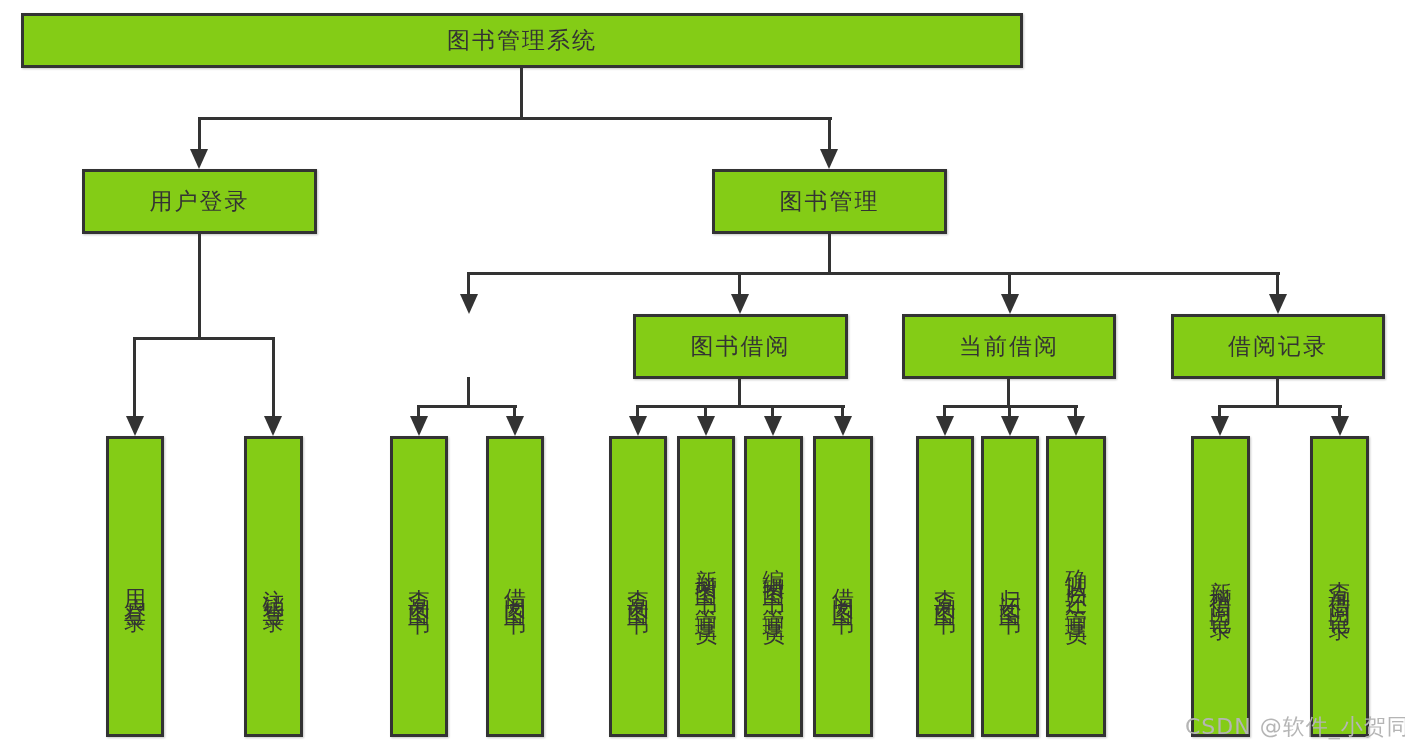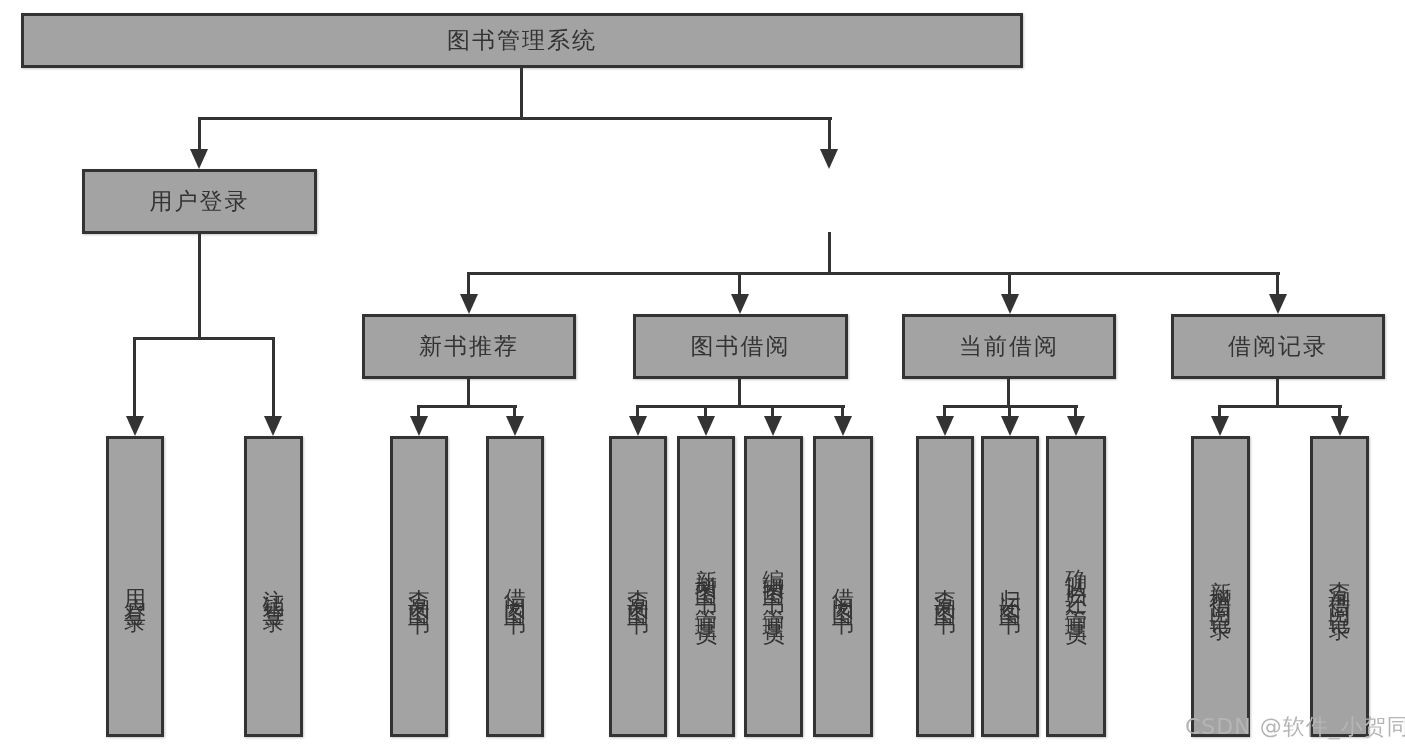--- a/index.html
+++ b/index.html
@@ -8,21 +8,21 @@
     width: 1405px;
     height: 747px;
     background: var(--background, #ffffff);
     font-family: "DejaVu Sans", "Liberation Sans", sans-serif;
     overflow: hidden;
   }
   .node {
     position: absolute;
     box-sizing: border-box;
     border: 3px solid var(--line, #333333);
-    background: #a3a3a3;
+    background: #84cc16;
     display: flex;
     align-items: center;
     justify-content: center;
     color: var(--text, #333333);
     box-shadow: 1px 1px 2px rgba(0,0,0,0.22);
   }
   .node .lbl {
     font-size: 23px;
     letter-spacing: 2px;
     white-space: nowrap;
@@ -71,42 +71,42 @@
   <div class="vline" style="left:520px; top:66px; height:53px;"></div>
   <div class="hline" style="left:198px; top:117px; width:634px;"></div>
   <div class="vline" style="left:198px; top:117px; height:34px;"></div>
   <div class="vline" style="left:828px; top:117px; height:34px;"></div>
   <div class="arrow" style="left:190px; top:149px;"></div>
   <div class="arrow" style="left:820px; top:149px;"></div>
 
   <div class="node" style="left:82px; top:169px; width:235px; height:65px;">
     <span class="lbl">用户登录</span>
   </div>
+  <div class="node" style="left:712px; top:169px; width:235px; height:65px;">
+    <span class="lbl">图书管理</span>
+  </div>
 
   <div class="vline" style="left:198px; top:232px; height:107px;"></div>
   <div class="hline" style="left:133px; top:337px; width:142px;"></div>
   <div class="vline" style="left:133px; top:337px; height:81px;"></div>
   <div class="vline" style="left:272px; top:337px; height:81px;"></div>
   <div class="arrow" style="left:126px; top:416px;"></div>
   <div class="arrow" style="left:264px; top:416px;"></div>
 
   <div class="vline" style="left:828px; top:232px; height:43px;"></div>
   <div class="hline" style="left:468px; top:272px; width:812px;"></div>
   <div class="vline" style="left:467px; top:272px; height:24px;"></div>
   <div class="vline" style="left:738px; top:272px; height:24px;"></div>
   <div class="vline" style="left:1008px; top:272px; height:24px;"></div>
   <div class="vline" style="left:1276px; top:272px; height:24px;"></div>
   <div class="arrow" style="left:460px; top:294px;"></div>
   <div class="arrow" style="left:731px; top:294px;"></div>
   <div class="arrow" style="left:1001px; top:294px;"></div>
   <div class="arrow" style="left:1269px; top:294px;"></div>
 
-  <div class="node" style="left:362px; top:314px; width:214px; height:65px;">
-    <span class="lbl">新书推荐</span>
-  </div>
   <div class="node" style="left:902px; top:314px; width:214px; height:65px;">
     <span class="lbl">当前借阅</span>
   </div>
   <div class="node" style="left:633px; top:314px; width:215px; height:65px;">
     <span class="lbl">图书借阅</span>
   </div>
   <div class="node" style="left:1171px; top:314px; width:214px; height:65px;">
     <span class="lbl">借阅记录</span>
   </div>
 

